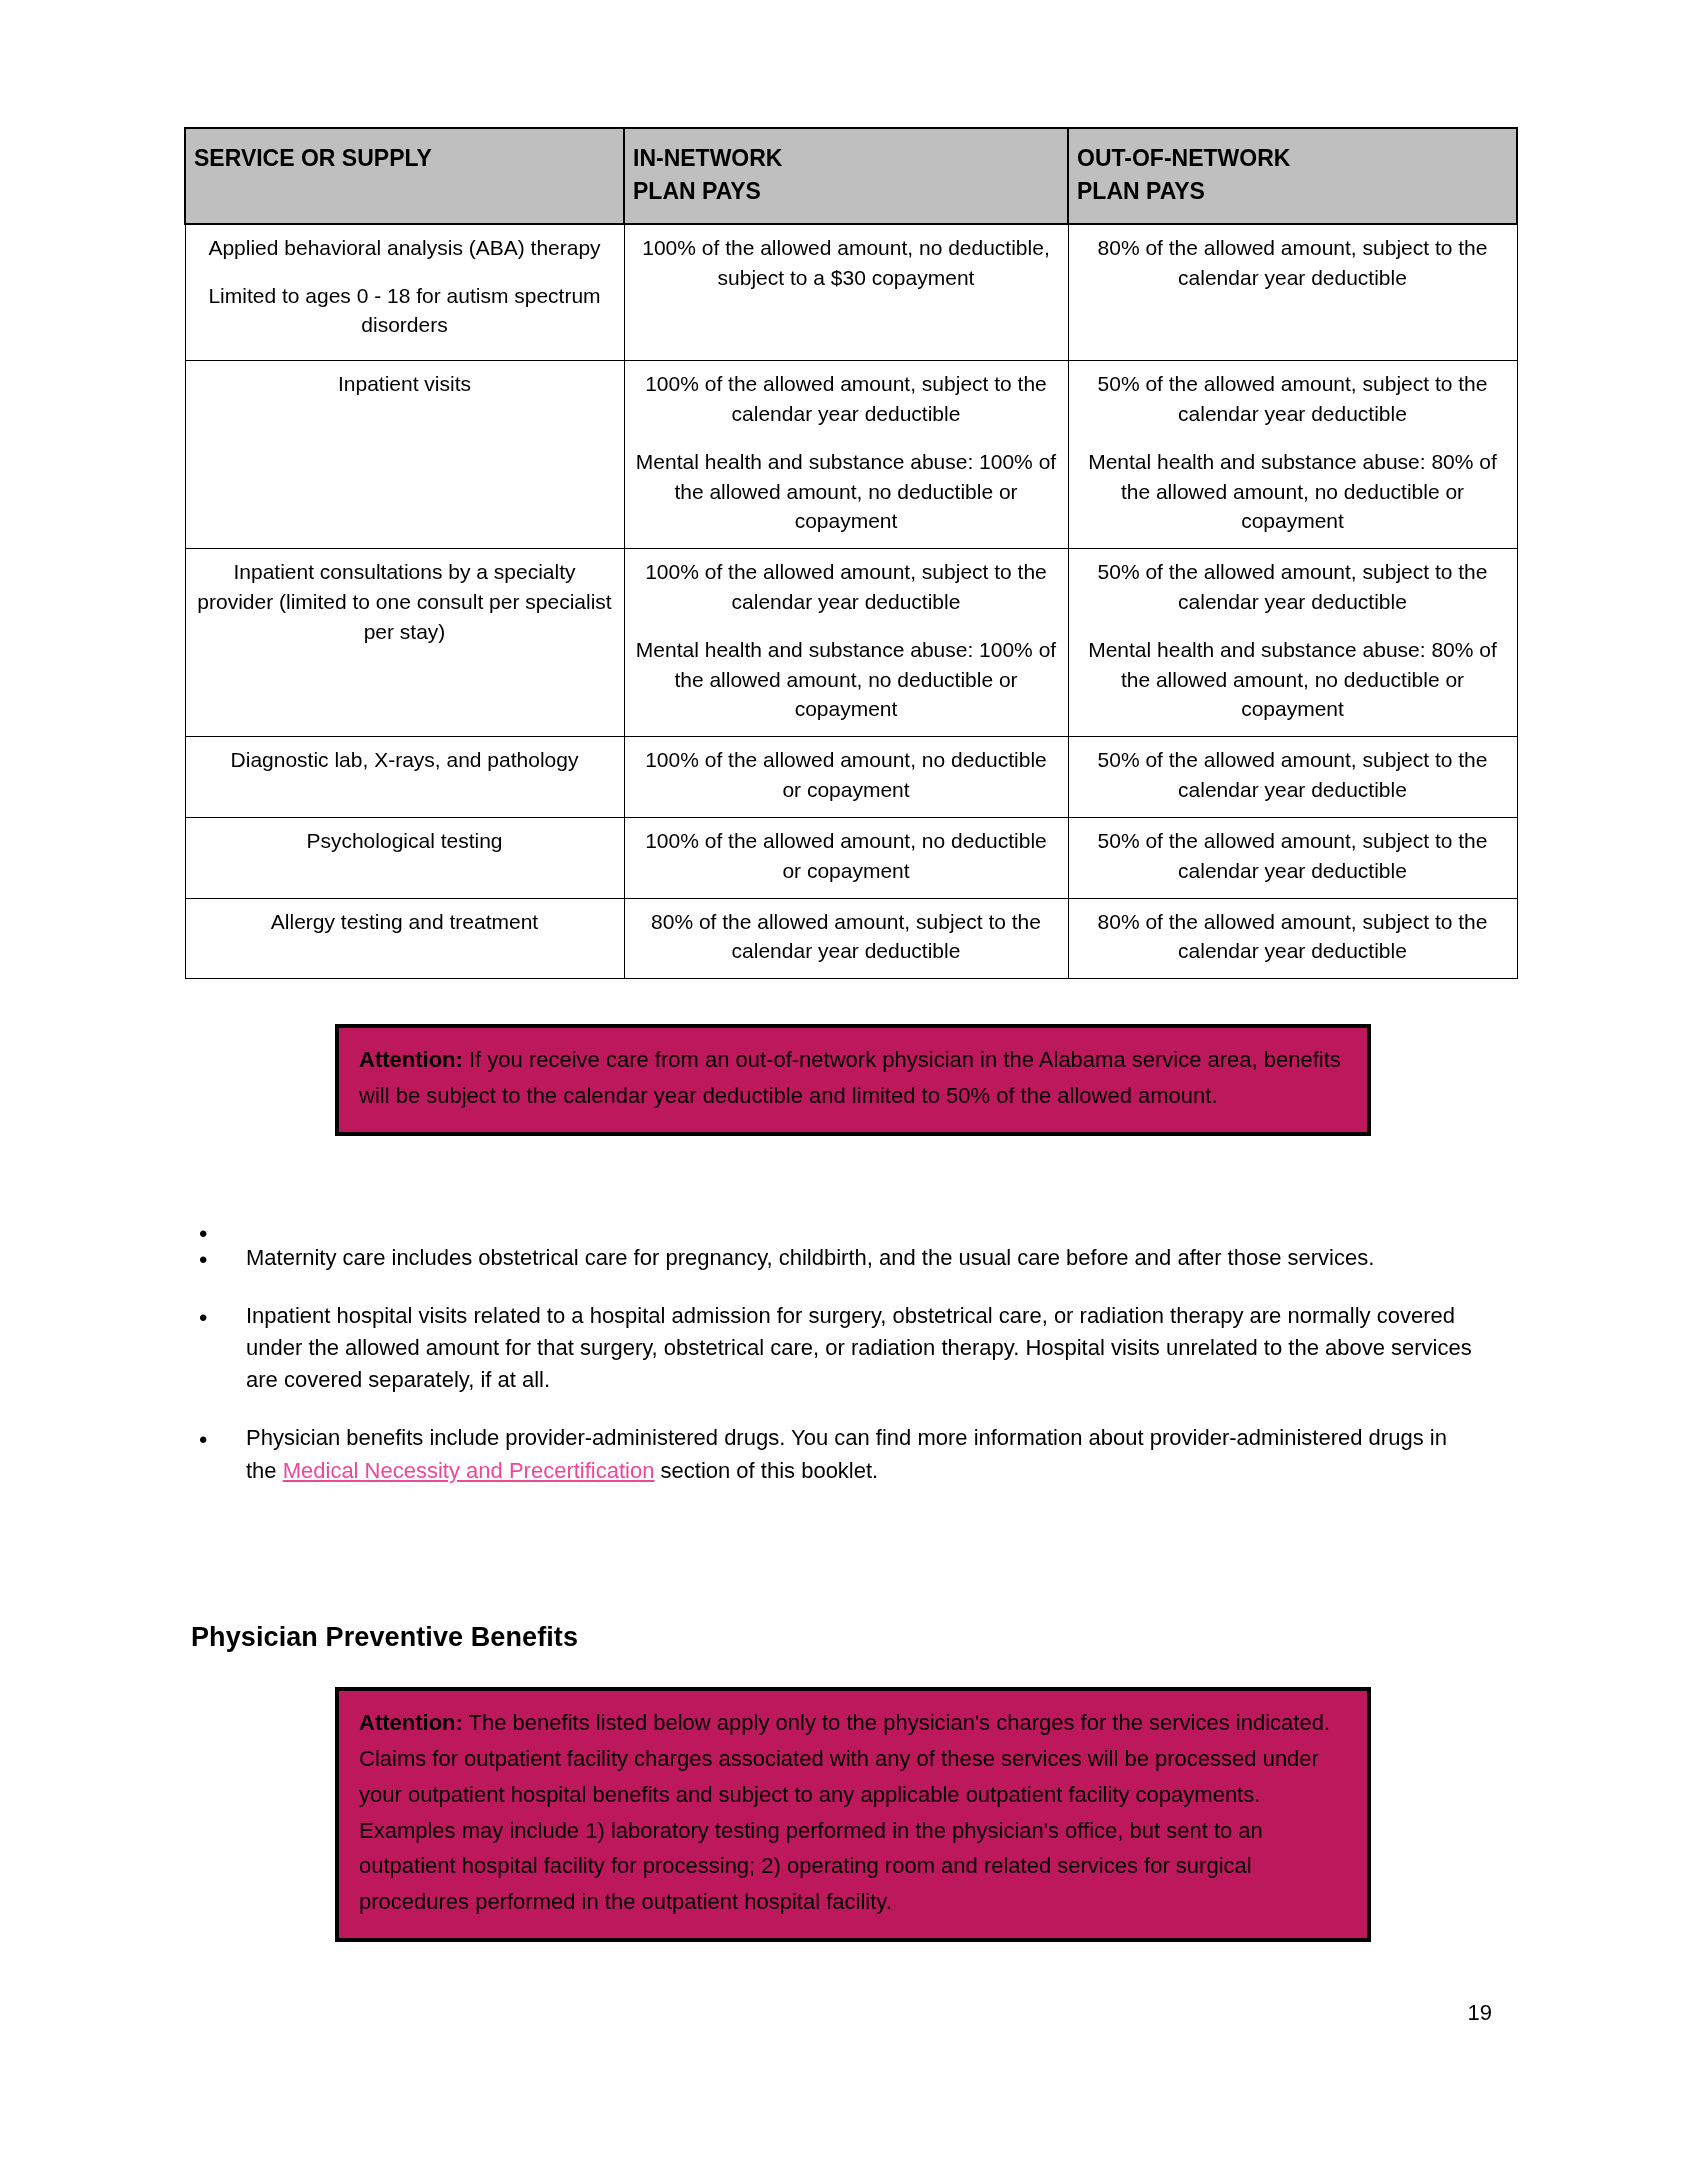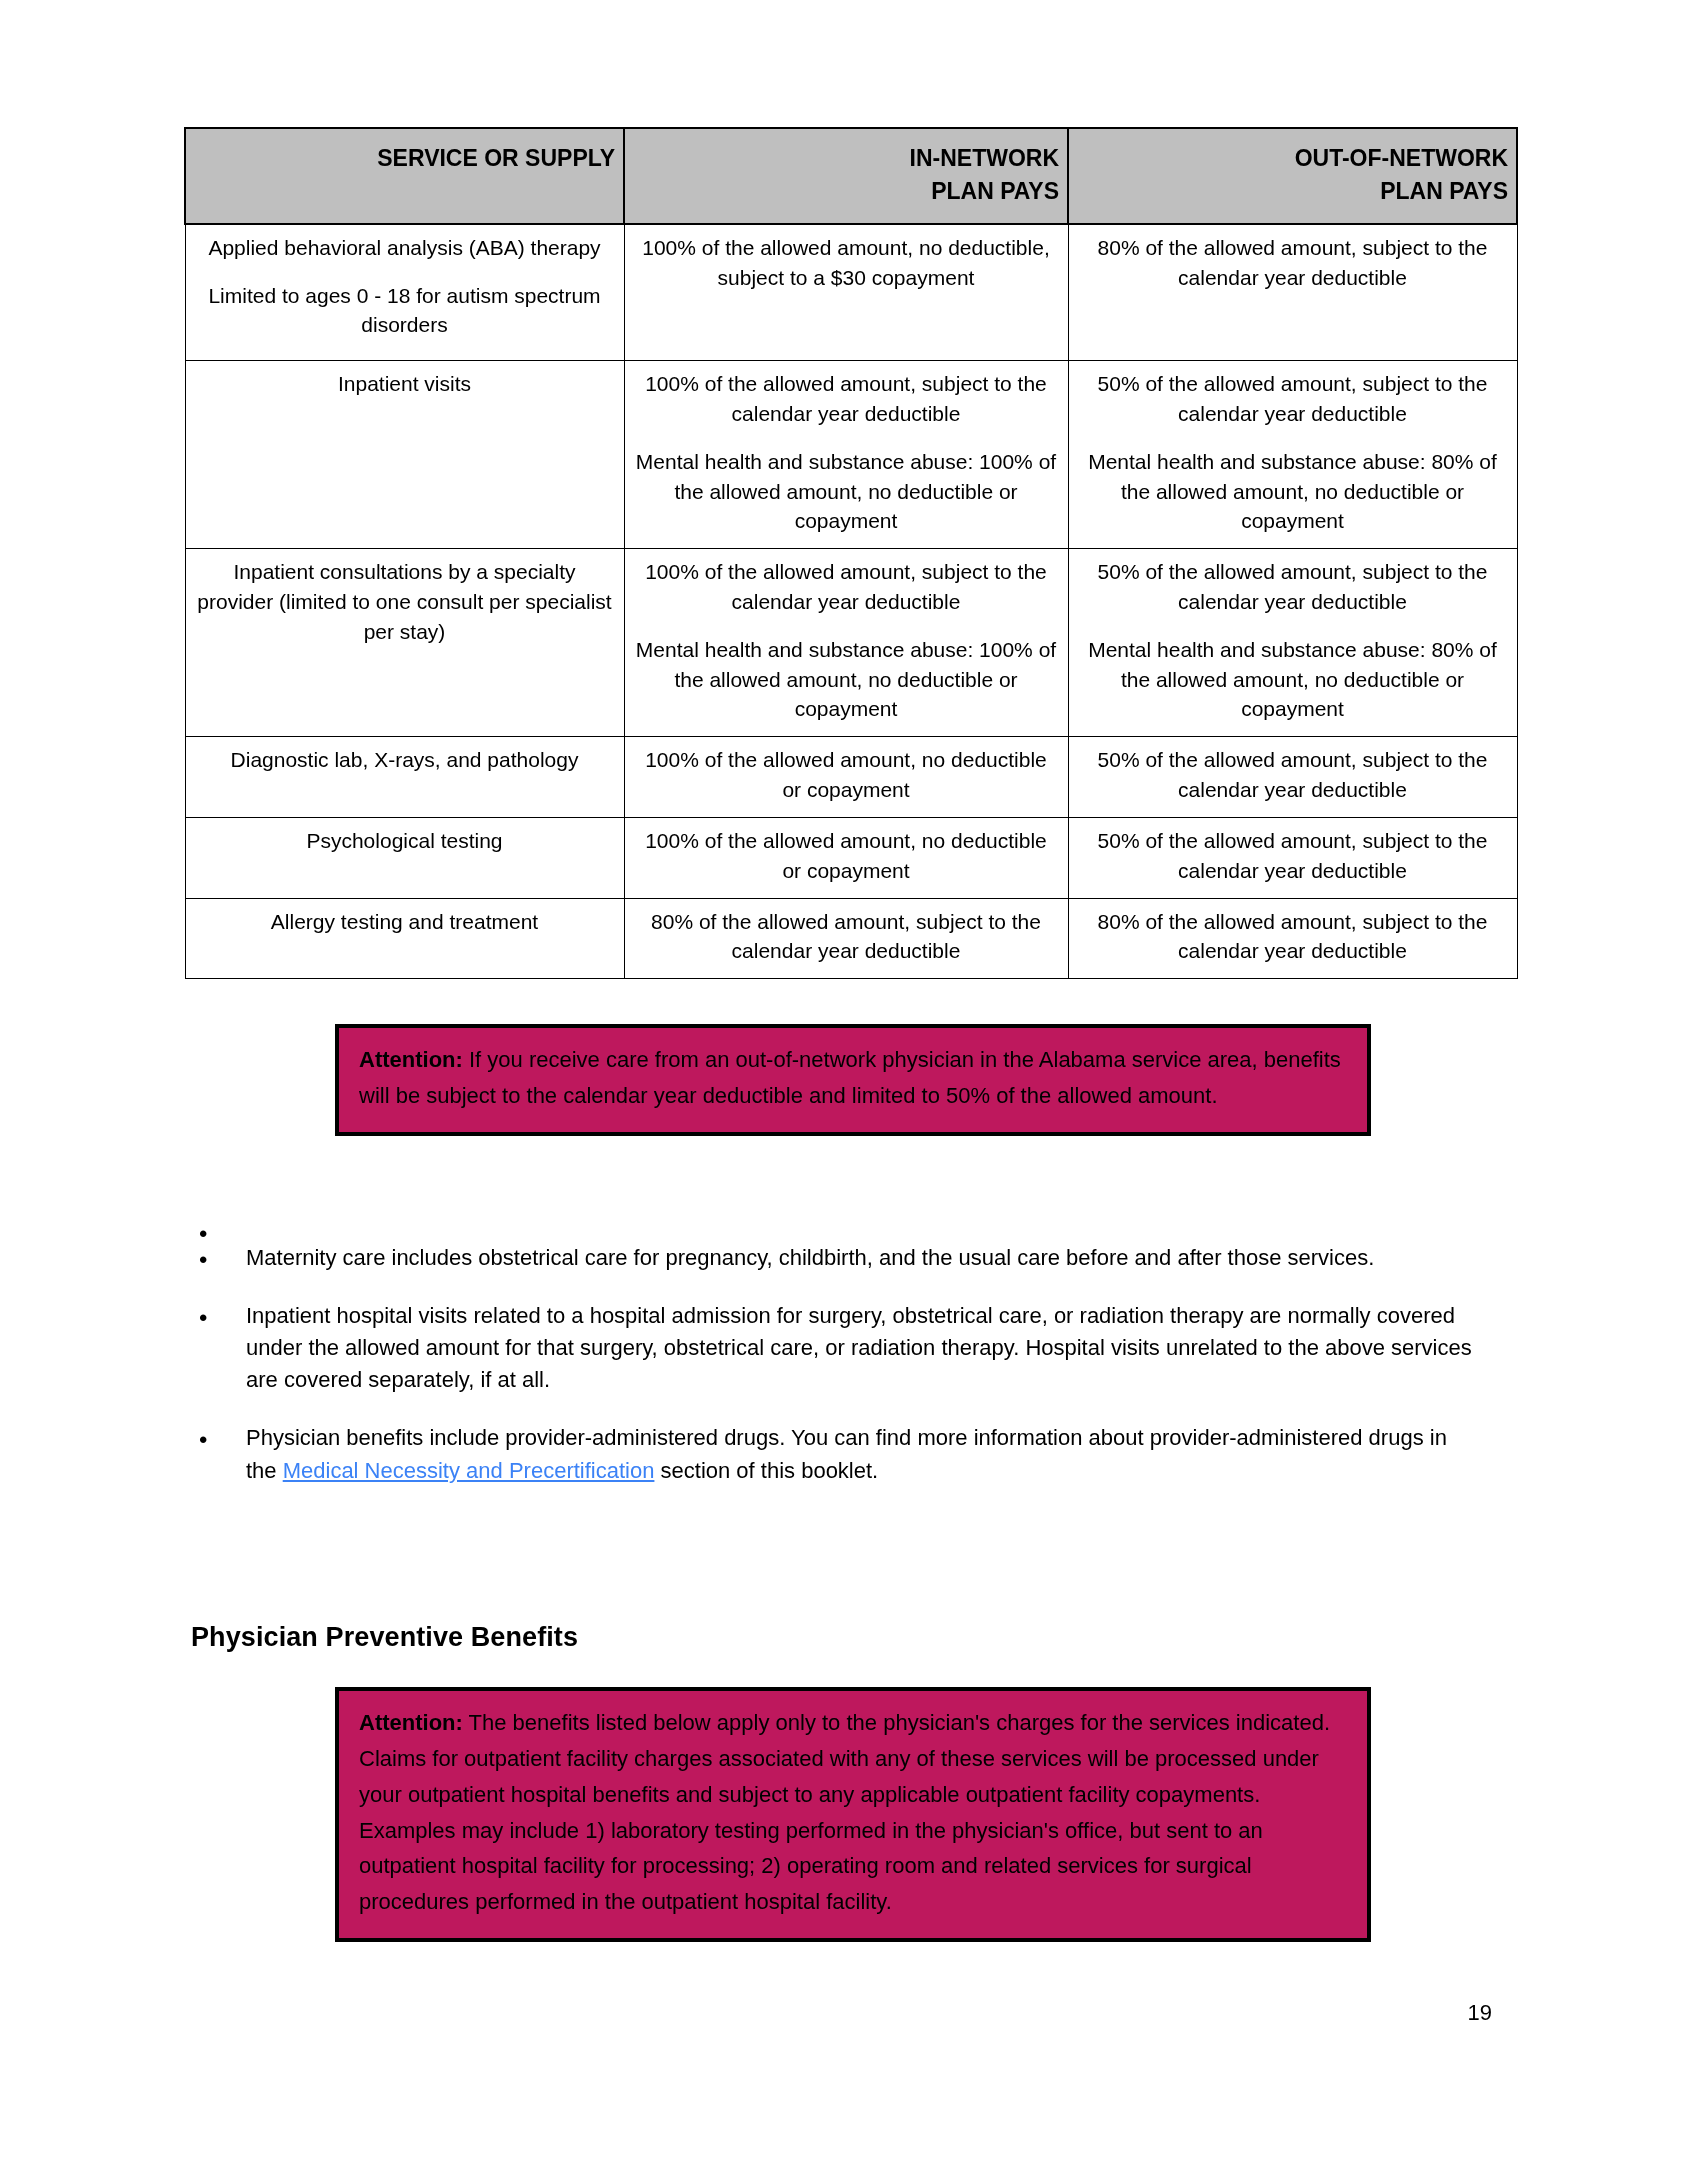--- a/index.html
+++ b/index.html
@@ -39,21 +39,21 @@
     border: 1.5px solid #000000;
     vertical-align: top;
     padding: 8px 11px 12px 11px;
     font-size: 21px;
     line-height: 1.42;
     font-weight: normal;
     text-align: center;
   }
   table.benefits thead th {
     background: #bfbfbf;
-    text-align: right;
+    text-align: left;
     font-weight: bold;
     font-size: 23px;
     line-height: 1.45;
     padding: 13px 8px 14px 8px;
     border: 2.5px solid #000000;
   }
   .col-service { width: 421px; }
   .col-in      { width: 426px; }
   .col-out     { width: 431px; }
 
@@ -113,21 +113,21 @@
     margin-bottom: 26px;
   }
   .bullet-list li .dot {
     position: absolute;
     left: 8px;
     top: 0;
     font-size: 24px;
     line-height: 1.46;
   }
   a.inline-link {
-    color: #3b82f6;
+    color: #ec4899;
     text-decoration: underline;
   }
 
   
   .section-heading {
     position: absolute;
     left: 191px;
     top: 1600px;
     font-size: 27px;
     font-weight: bold;

